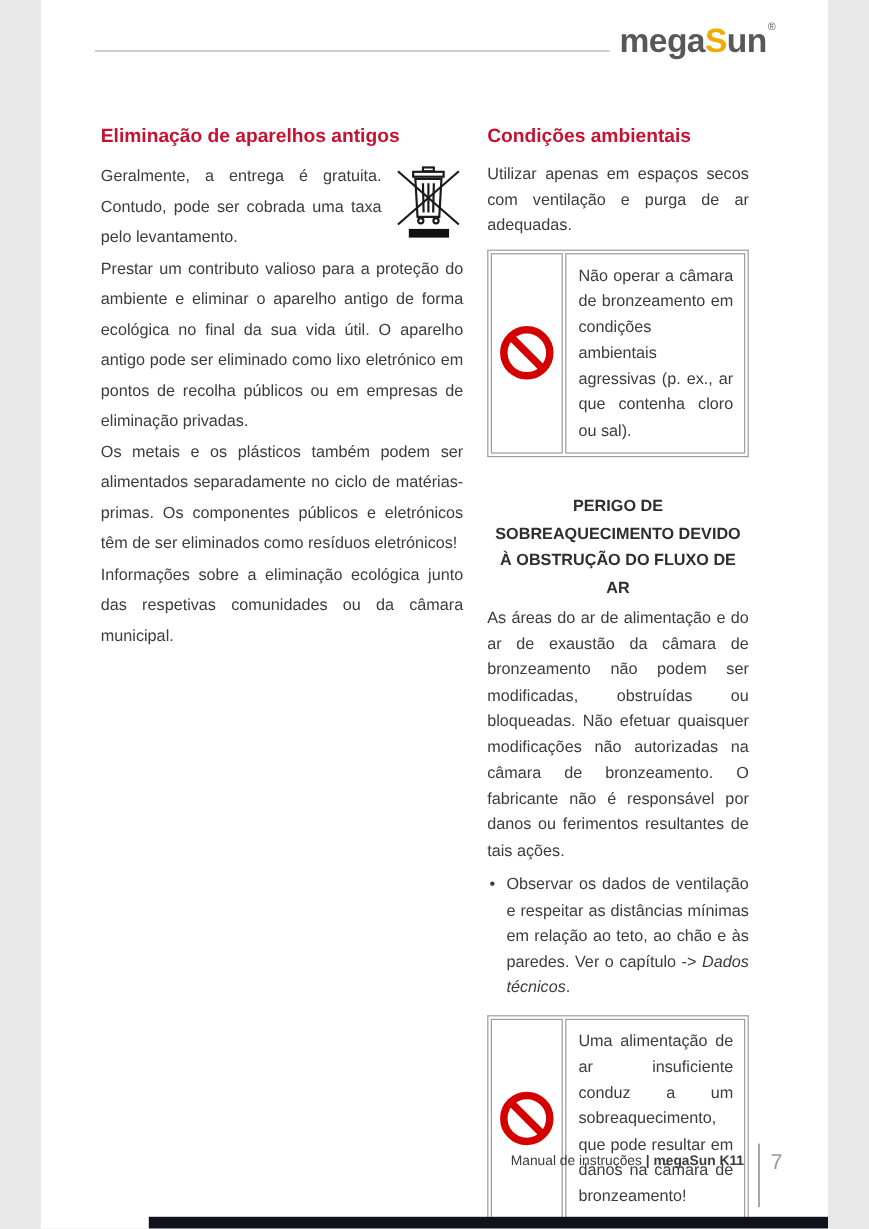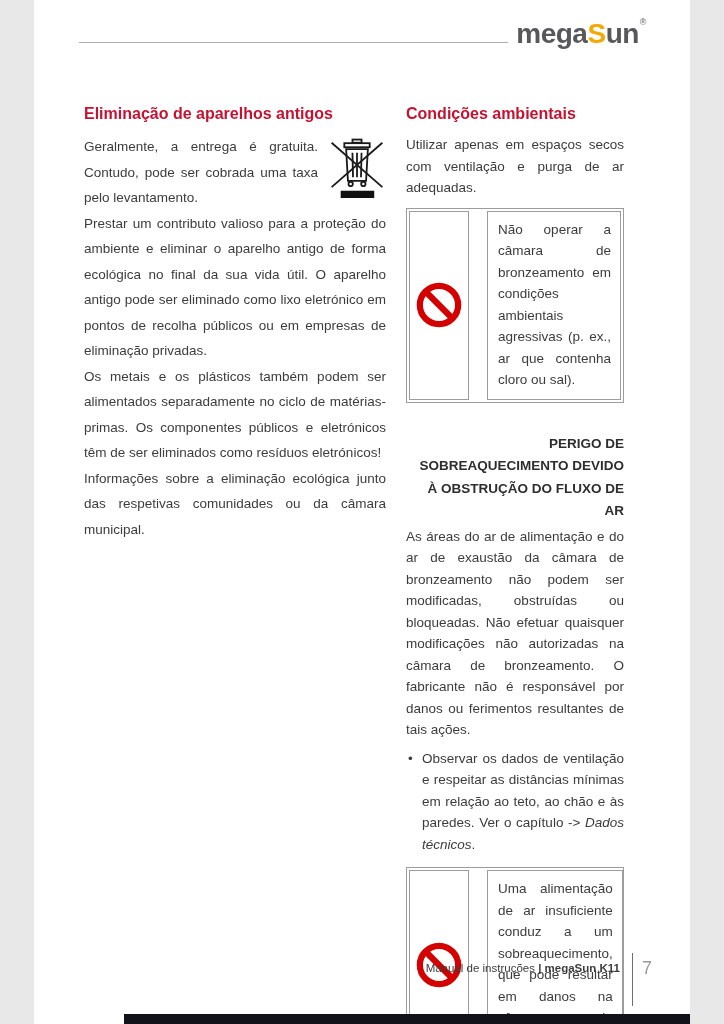--- a/index.html
+++ b/index.html
@@ -46,35 +46,35 @@
     text-align:justify;
   }
   .weee{
     float:right;width:58px;height:64px;
     margin:3px 0 4px 10px;
   }
   
   .warnbox{
     border:1px solid #9c9c9c;
     padding:2px;margin:9px 0 0 0;
-    display:flex;gap:18px;background:#fff;
+    display:flex;gap:2px;background:#fff;
   }
   .warn-icon-cell{
     border:1px solid #9c9c9c;
     flex:0 0 58px;display:flex;align-items:center;justify-content:center;
   }
   .warn-text-cell{
     border:1px solid #9c9c9c;
     flex:1;padding:7px 9px 8px 10px;
   }
   .warn-text-cell p{text-align:justify;}
   .subheading{
     margin:30px 0 3px 0;
     font-size:13.5px;font-weight:700;line-height:22.5px;
-    color:#2e2e2e;text-align:right;
+    color:#2e2e2e;text-align:center;
   }
   .bullet{
     display:flex;margin-top:7px;
     font-size:13.5px;line-height:21.5px;
   }
   .bullet .marker{flex:0 0 14px;padding-left:2px;}
   .bullet .bullet-text{flex:1;text-align:justify;}
   .bullet .italic{font-style:italic;}
   .wb2{margin-top:12px;}
   

